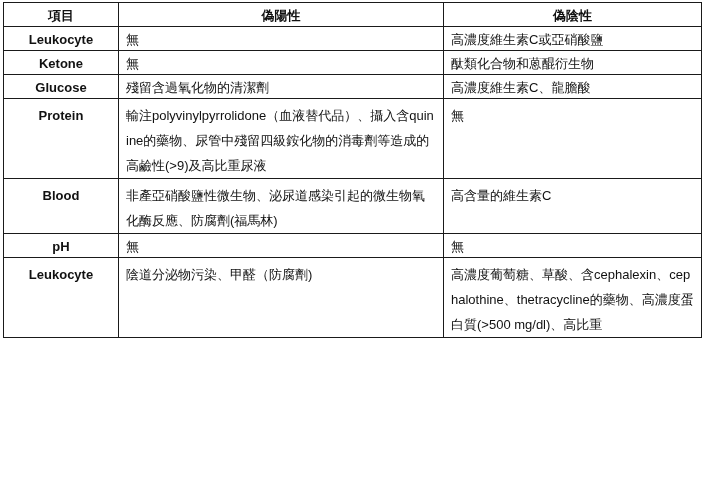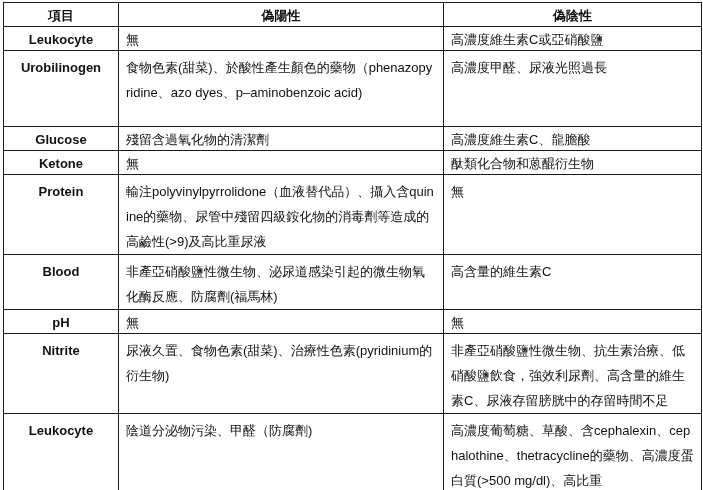--- a/index.html
+++ b/index.html
@@ -44,54 +44,44 @@
       <th>偽陽性</th>
       <th>偽陰性</th>
     </tr>
   </thead>
   <tbody>
     <tr class="r1">
       <td class="item">Leukocyte</td>
       <td>無</td>
       <td>高濃度維生素C或亞硝酸鹽</td>
     </tr>
-    <tr class="r3">
-      <td class="item">Urobilinogen</td>
-      <td>食物色素(甜菜)、於酸性產生顏色的藥物（phenazopyridine、azo dyes、p–aminobenzoic acid)</td>
-      <td>高濃度甲醛、尿液光照過長</td>
+    <tr class="r2">
+      <td class="item">Ketone</td>
+      <td>無</td>
+      <td>酞類化合物和蒽醌衍生物</td>
     </tr>
     <tr class="r2">
       <td class="item">Glucose</td>
       <td>殘留含過氧化物的清潔劑</td>
       <td>高濃度維生素C、龍膽酸</td>
-    </tr>
-    <tr class="r2">
-      <td class="item">Ketone</td>
-      <td>無</td>
-      <td>酞類化合物和蒽醌衍生物</td>
     </tr>
     <tr class="r3">
       <td class="item">Protein</td>
       <td>輸注polyvinylpyrrolidone（血液替代品）、攝入含quinine的藥物、尿管中殘留四級銨化物的消毒劑等造成的高鹼性(&gt;9)及高比重尿液</td>
       <td>無</td>
     </tr>
     <tr class="r2b">
       <td class="item">Blood</td>
       <td>非產亞硝酸鹽性微生物、泌尿道感染引起的微生物氧化酶反應、防腐劑(福馬林)</td>
       <td>高含量的維生素C</td>
     </tr>
     <tr class="r2">
       <td class="item">pH</td>
       <td>無</td>
       <td>無</td>
     </tr>
-    <tr class="r3">
-      <td class="item">Nitrite</td>
-      <td>尿液久置、食物色素(甜菜)、治療性色素(pyridinium的衍生物)</td>
-      <td>非產亞硝酸鹽性微生物、抗生素治療、低硝酸鹽飲食，強效利尿劑、高含量的維生素C、尿液存留膀胱中的存留時間不足</td>
-    </tr>
     <tr class="r4">
       <td class="item">Leukocyte</td>
       <td>陰道分泌物污染、甲醛（防腐劑)</td>
       <td>高濃度葡萄糖、草酸、含cephalexin、cephalothine、thetracycline的藥物、高濃度蛋白質(&gt;500 mg/dl)、高比重</td>
     </tr>
   </tbody>
 </table>
 
 </body></html>

